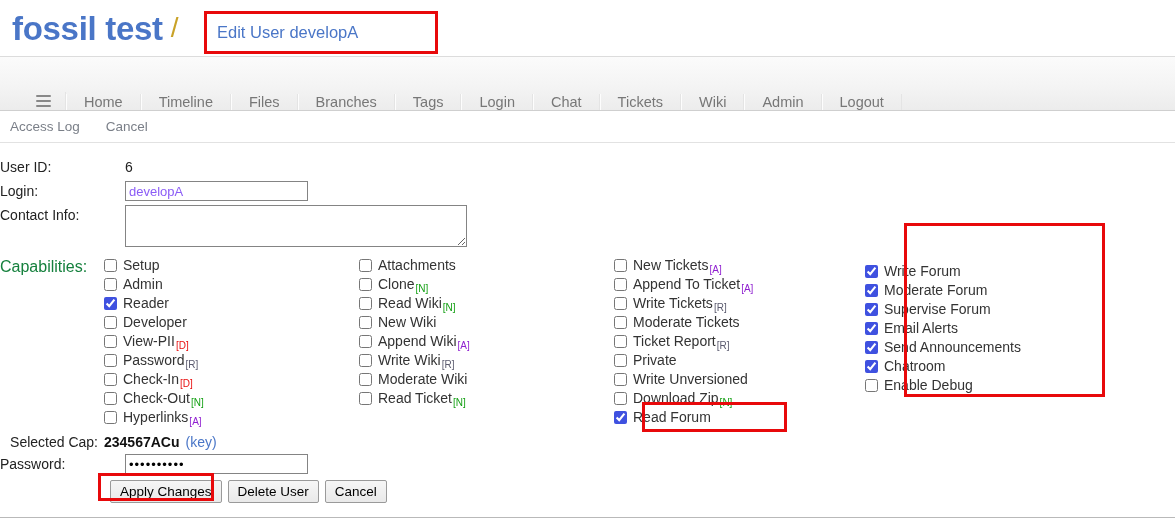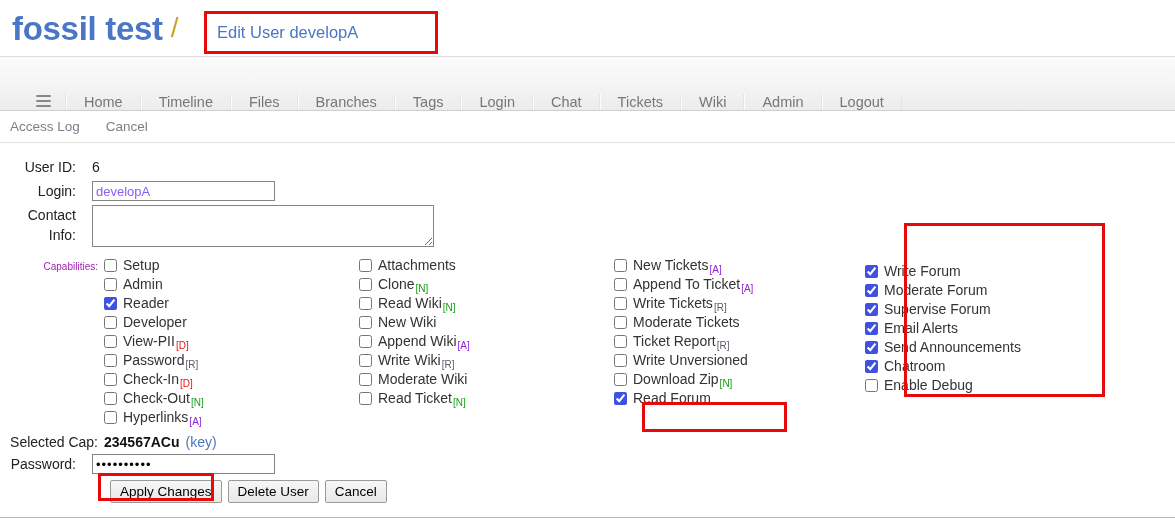--- a/index.html
+++ b/index.html
@@ -96,22 +96,22 @@
     color: #7a7f88;
     margin-right: 26px;
     cursor: pointer;
   }
 
   
   #form-area { position: relative; padding-top: 14px; }
 
   .frow { display: flex; align-items: flex-start; margin-bottom: 4px; }
   .flabel {
-    width: 92px;
-    text-align: right;
+    width: 125px;
+    text-align: left;
     padding-right: 16px;
     font-size: 14px;
     color: #222;
     line-height: 20px;
   }
   .fvalue { font-size: 14px; color: #222; line-height: 20px; }
 
   input.txt {
     width: 183px; height: 20px;
     border: 1px solid #848484;
@@ -139,22 +139,22 @@
     font-size: 13px;
     padding: 1px 3px;
     letter-spacing: 1px;
     outline: none;
     background: #fff;
   }
 
   
   #cap-row { display: flex; align-items: flex-start; margin-top: 10px; }
   #cap-label {
-    width: 104px; text-align: right; padding-right: 6px;
-    font-size: 10px; color: #a21caf; line-height: 19px;
+    width: 104px; text-align: left; padding-right: 6px;
+    font-size: 16px; color: #15803d; line-height: 19px;
   }
   #cap-cols { position: relative; flex: 1; display: flex; }
   .cap-col { position: relative; }
   .cap-col.c1 { width: 255px; }
   .cap-col.c2 { width: 255px; }
   .cap-col.c3 { width: 235px; }
   .cap-col.c4 { width: 200px; padding-left: 16px; padding-top: 6px; }
 
   .cap {
     display: flex;
@@ -378,20 +378,24 @@
             <input type="checkbox" style="">
             <span>Moderate Tickets</span>
           </div>
           <div class="cap">
             <input type="checkbox" style="">
             <span>Ticket Report</span>
             <span class="sub r">[R]</span>
           </div>
           <div class="cap">
             <input type="checkbox" style="">
+            <span>Private</span>
+          </div>
+          <div class="cap">
+            <input type="checkbox" style="">
             <span>Write Unversioned</span>
           </div>
           <div class="cap">
             <input type="checkbox" style="">
             <span>Download Zip</span>
             <span class="sub n">[N]</span>
           </div>
           <div class="cap">
             <input type="checkbox" checked="" style="">
             <span>Read Forum</span>

